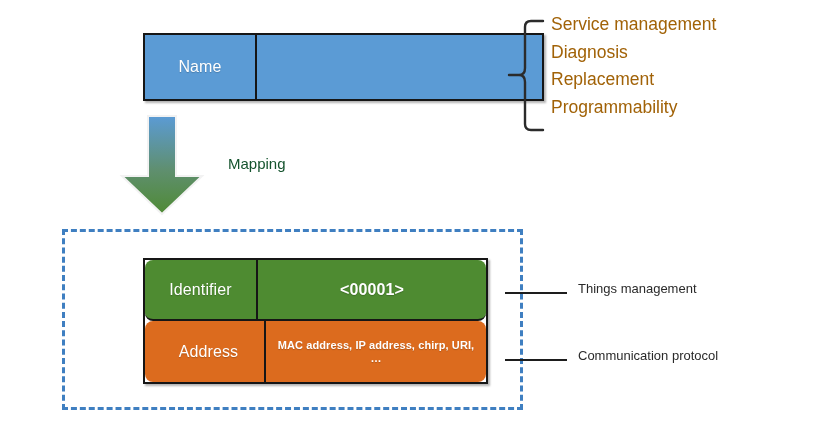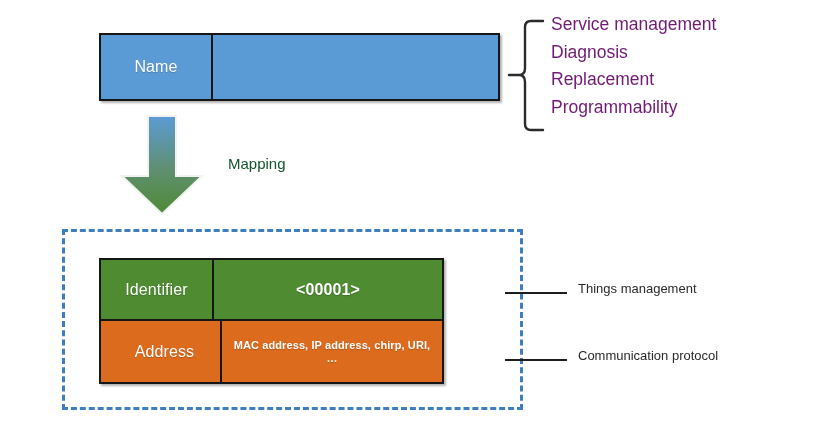--- a/index.html
+++ b/index.html
@@ -19,20 +19,21 @@
     height: 429px;
   }
 
   
   .tbl {
     position: absolute;
     display: flex;
     box-sizing: border-box;
     border: 2.5px solid #161616;
     box-shadow: 2px 2px 2px rgba(0,0,0,0.30);
+    margin-left: 44px;
   }
   .cell {
     box-sizing: border-box;
     display: flex;
     align-items: center;
     justify-content: center;
     text-align: center;
     color: #ffffff;
     font-size: 16px;
     line-height: 1.12;
@@ -68,20 +69,21 @@
     left: 99px;
     top: 258px;
     width: 345px;
     height: 126px;
     flex-direction: column;
   }
   .row {
     display: flex;
     box-sizing: border-box;
     height: 50%;
+    border-radius: 8px;
   }
   .row.row-identifier {
     background: #4e8b31;
     border-bottom: 2.5px solid #161616;
   }
   .row.row-address { background: #dc6b1e; padding-left: 8px; }
   .row .label-col { width: 113px; }
   .row .value-col { flex: 1; font-weight: bold; }
   .row.row-address .value-col { font-size: 11px; padding: 0 5px; }
 
@@ -110,21 +112,21 @@
     height: 115px;
   }
   #svc-list {
     position: absolute;
     left: 551px;
     top: 11px;
     width: 270px;
   }
   #svc-list .svc-item {
     font-size: 17.5px;
-    color: #701a75;
+    color: #a16207;
     line-height: 27.5px;
     white-space: nowrap;
   }
 
   
   .leader {
     position: absolute;
     height: 0;
     border-top: 2px solid #1d1d1d;
     width: 62px;

